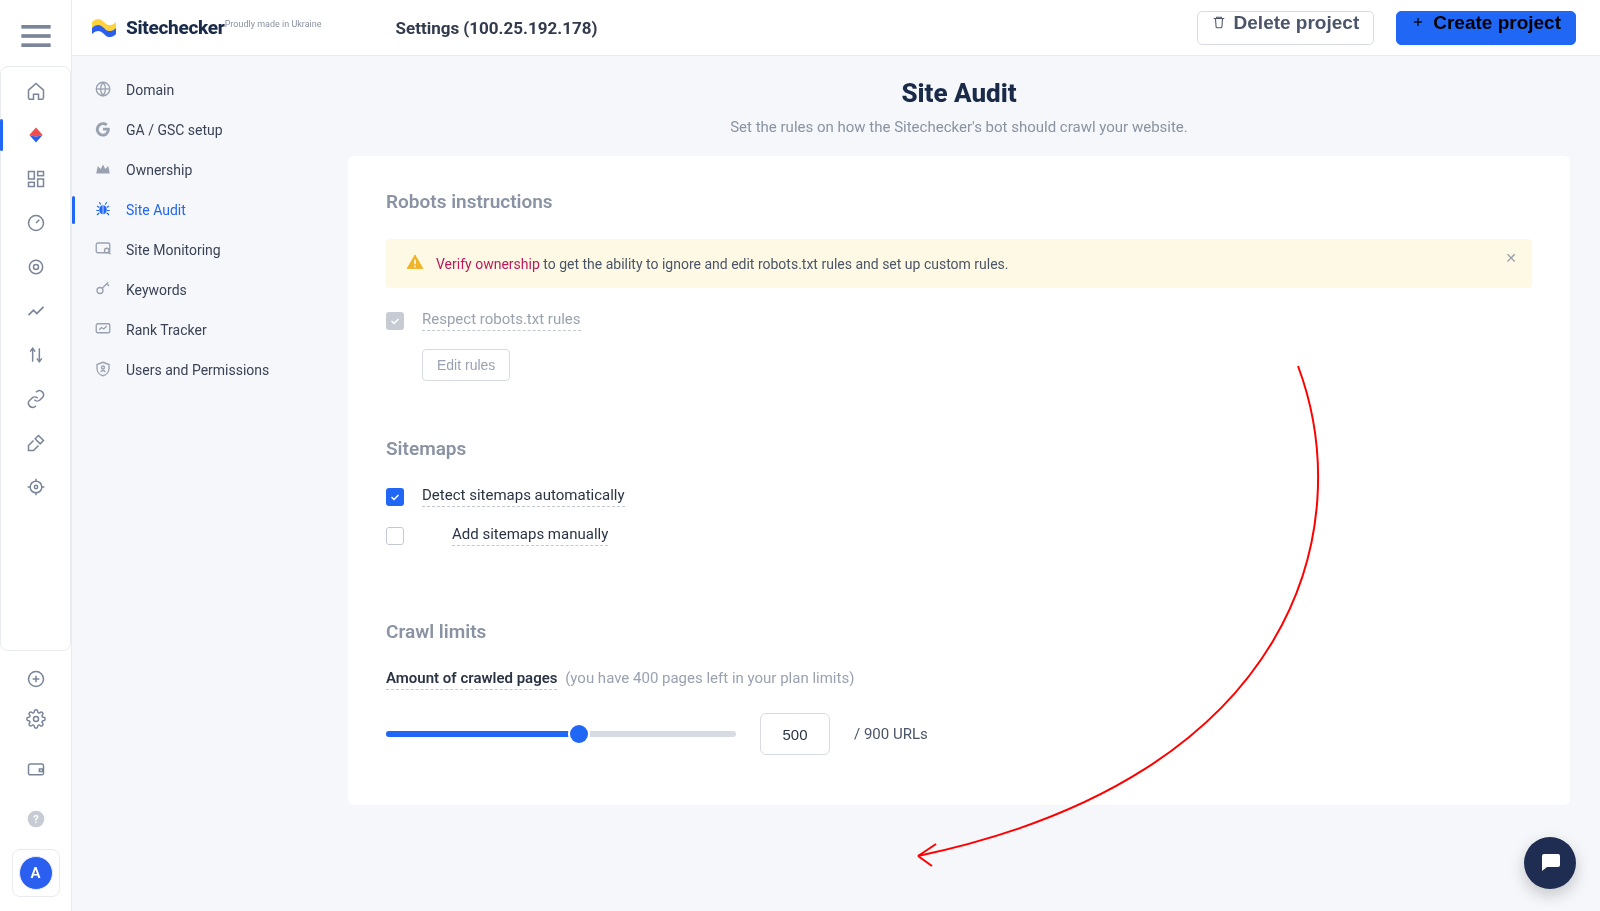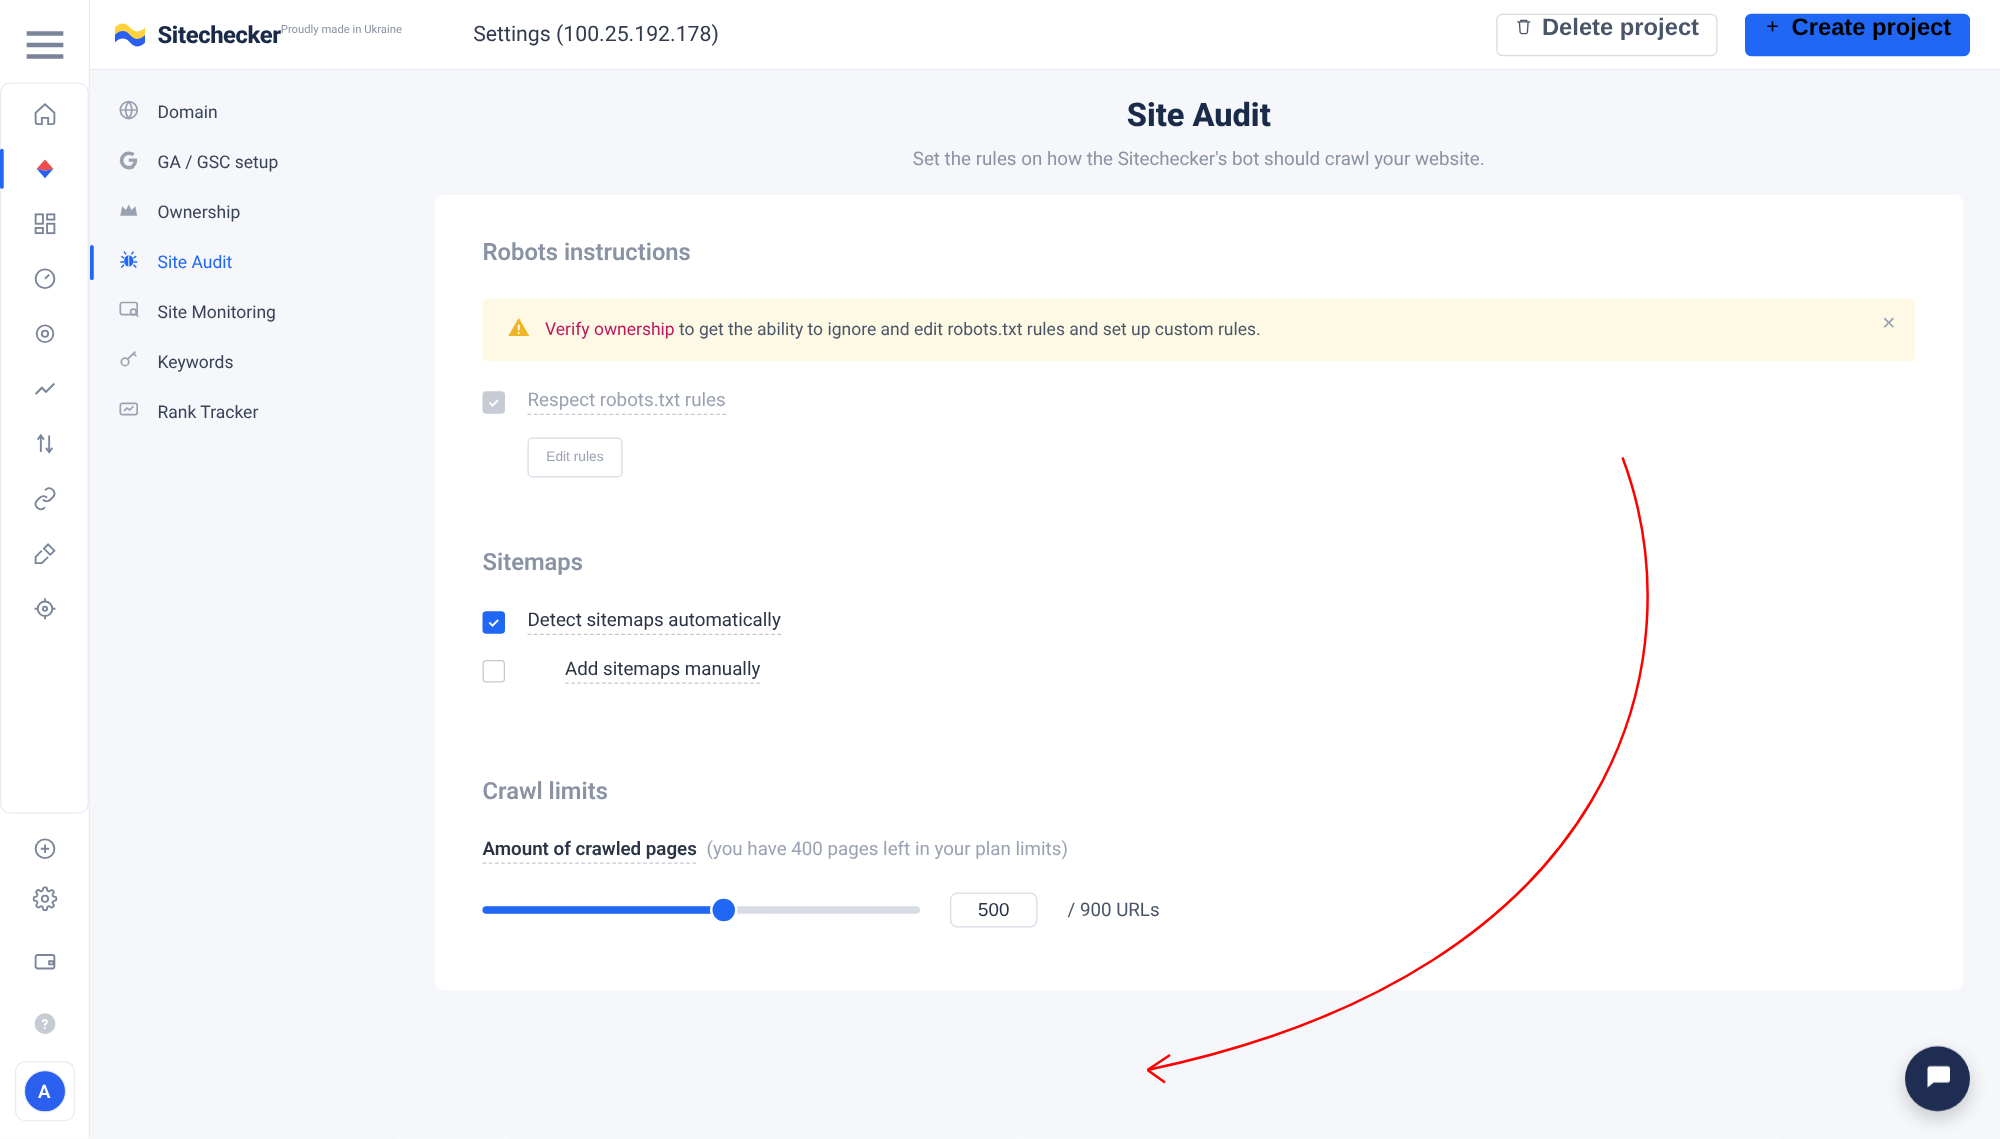--- a/index.html
+++ b/index.html
@@ -58,21 +58,21 @@
     padding: 0 24px 0 18px;
     gap: 22px;
     background: #fff;
     border-bottom: 1px solid #e8ebf0;
   }
   .brand { display:flex; align-items:center; gap:8px; }
   .brand-mark { width: 28px; height: 24px; position: relative; }
   .brand-text { display:flex; line-height:1; }
   .brand-text .t1 { font-weight: 800; font-size: 19px; color:#1a2b49; letter-spacing:-0.3px;}
   .brand-text .t2 { font-size: 9px; color:#8a93a3; margin-top:2px; }
-  .crumb { font-size: 17px; color:#323b4d; font-weight: 400; margin-left: 35px; }
+  .crumb { font-size: 17px; color:#323b4d; font-weight: 700; margin-left: 52px; }
   .topbar-spacer { flex:1; }
   .btn {
     display:inline-flex; align-items:flex-start; gap:8px;
     height: 34px; padding: 0 14px; border-radius: 5px;
     font-size: 19px; font-weight: 600; cursor:pointer;
   }
   .btn-outline { background:#fff; border:1px solid #d6dbe4; color:#4a5568; }
   .btn-primary { background:#2067f5; color:#000000; border:1px solid #2067f5; }
   .btn svg { width:14px; height:14px; }
 
@@ -142,21 +142,21 @@
   .chk.disabled { background:#c6cbd4; cursor:not-allowed; }
   .chk svg { width:12px; height:12px; color:#fff; }
   .chk-label {
     font-size:15px; color:#2b3445; border-bottom:1px dashed #c3c9d4; padding-bottom:2px;
     cursor: default;
   }
   .chk-label.muted { color:#9aa2b1; }
   .sub-actions { margin-left: 36px; }
   .btn-ghost {
     display:inline-flex; align-items:center; height:32px; padding:0 14px;
-    border:1px solid #d6dbe4; border-radius:4px; color:#9aa2b1; font-size:11px;
+    border:1px solid #d6dbe4; border-radius:4px; color:#9aa2b1; font-size:14px;
     background:#fff; cursor:not-allowed;
   }
 
   .crawl-label { font-size:15px; }
   .crawl-label .bold { font-weight:600; color:#2b3445; border-bottom:1px dashed #c3c9d4; padding-bottom:2px; }
   .crawl-label .hint { color:#9aa2b1; margin-left:4px; }
 
   .slider-row { display:flex; align-items:center; gap:24px; margin-top: 26px; }
   .slider {
     position:relative; width: 350px; height: 6px; border-radius: 3px;
@@ -165,21 +165,21 @@
   .slider .fill {
     position:absolute; left:0; top:0; bottom:0; width:55%;
     background:#2067f5; border-radius:3px;
   }
   .slider .thumb {
     position:absolute; top:50%; left:55%; transform:translate(-50%,-50%);
     width:18px; height:18px; border-radius:50%; background:#2067f5;
     box-shadow: 0 0 0 2px #fff;
   }
   .num-input {
-    width:70px; height:28px; border:1px solid #d6dbe4; border-radius:6px;
+    width:70px; height:42px; border:1px solid #d6dbe4; border-radius:6px;
     text-align:center; font-size:15px; color:#2b3445; background:#fff;
   }
   .url-cap { font-size:15px; color:#4a5568; }
 
   
   .annot { position:absolute; pointer-events:none; }
 
   
   .chat-fab {
     position: fixed; right: 24px; bottom: 22px;
@@ -392,20 +392,28 @@
               </svg></span>
           <span>Keywords</span>
         </div>
         <div class="sset-item">
           <span><svg viewBox="0 0 24 24" fill="none" stroke="currentColor" stroke-width="1.8">
                 <rect x="3" y="5" width="18" height="12" rx="2"></rect>
                 <path d="M7 13l3-3 3 2 4-4"></path>
               </svg></span>
           <span>Rank Tracker</span>
         </div>
+        <div class="sset-item">
+          <span><svg viewBox="0 0 24 24" fill="none" stroke="currentColor" stroke-width="1.8">
+                <path d="M12 3l8 3v5c0 5-3.5 9-8 10-4.5-1-8-5-8-10V6z"></path>
+                <circle cx="12" cy="10" r="2"></circle>
+                <path d="M9 16c.8-1.5 2-2 3-2s2.2.5 3 2"></path>
+              </svg></span>
+          <span>Users and Permissions</span>
+        </div>
       </aside>
 
       <section class="panel">
         <div class="panel-head">
           <h1>Site Audit</h1>
           <p>Set the rules on how the Sitechecker's bot should crawl your website.</p>
         </div>
 
         <div class="card">
 

